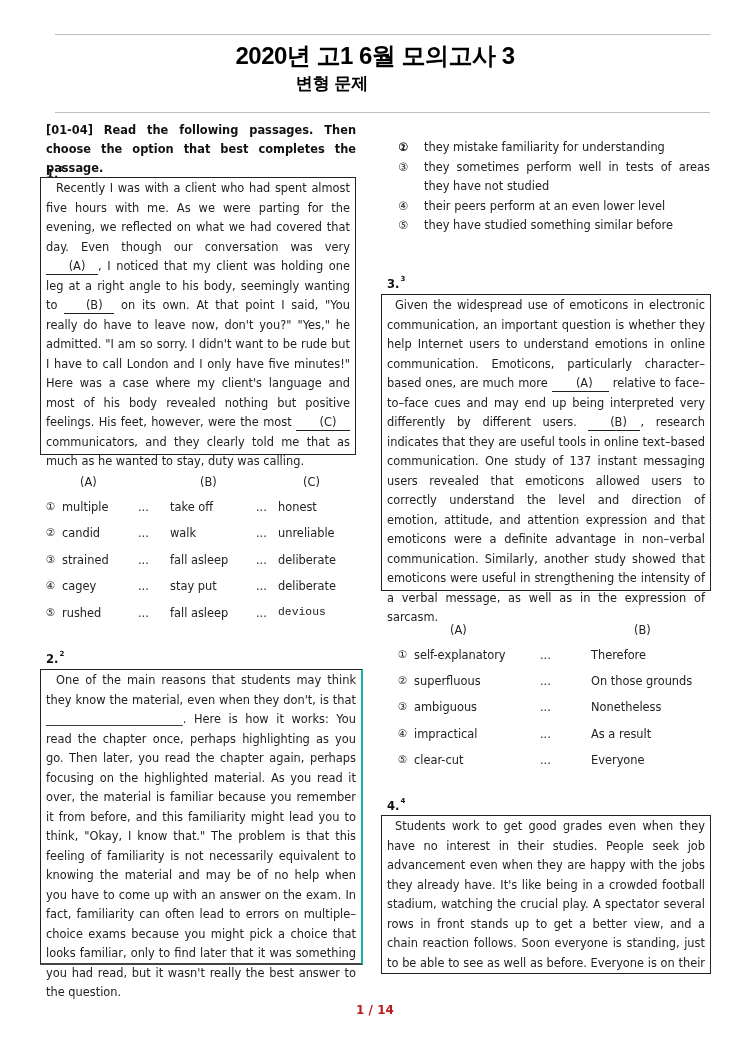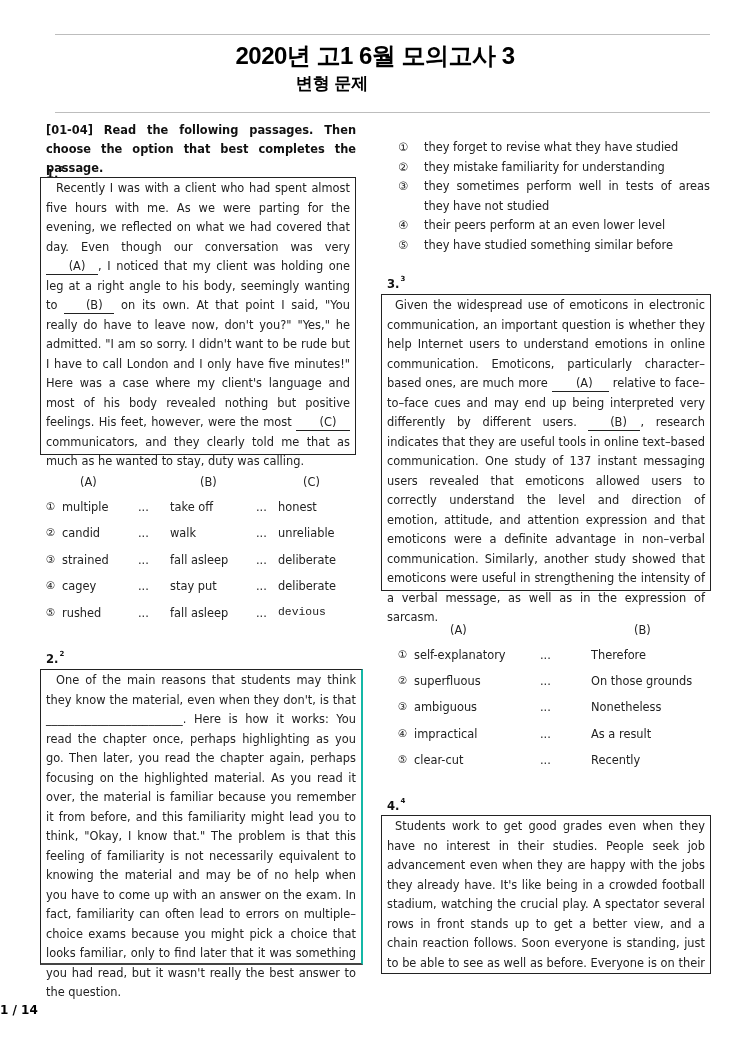--- a/index.html
+++ b/index.html
@@ -25,21 +25,21 @@
 
   .opt-head { position: absolute; font-size: 11.4px; color: #222; }
   .opt-row { position: absolute; font-size: 11.4px; color: #222; height: 18px; }
   .opt-row span { position: absolute; top: 0; white-space: nowrap; }
   .circ { font-size: 10.5px; }
 
   .list { position: absolute; left: 398px; top: 138px; width: 312px; font-size: 11.4px; line-height: 19.6px; color: #222; }
   .list .item { position: relative; padding-left: 26px; text-align: justify; }
   .list .item .n { position: absolute; left: 0; top: 0; }
 
-  .pagenum { position: absolute; top: 1003px; left: 0; width: 750px; font-weight: bold; font-size: 12px; color: #000000; }
+  .pagenum { position: absolute; top: 1003px; left: 0; width: 750px; text-align: center; font-weight: bold; font-size: 12px; color: #b91c1c; }
 </style>
 </head>
 <body>
 
 <div class="rule top"></div>
 <div class="title">2020년 고1 6월 모의고사 3</div>
 <div class="subtitle">변형 문제</div>
 <div class="rule bottom"></div>
 
 <div class="instr">[01-04] Read the following passages. Then choose the option that best completes the passage.</div>
@@ -103,21 +103,21 @@
   <span>2.</span><sup>2</sup>
 </div>
 
 <div class="passage shadow" style="left:40px; top:669px; width:323px; height:296px;">
   <p style="padding-top:1px;">
     <span>One of the main reasons that students may think they know the material, even when they don't, is that </span><span>________________________</span><span>. Here is how it works: You read the chapter once, perhaps highlighting as you go. Then later, you read the chapter again, perhaps focusing on the highlighted material. As you read it over, the material is familiar because you remember it from before, and this familiarity might lead you to think, "Okay, I know that." The problem is that this feeling of familiarity is not necessarily equivalent to knowing the material and may be of no help when you have to come up with an answer on the exam. In fact, familiarity can often lead to errors on multiple–choice exams because you might pick a choice that looks familiar, only to find later that it was something you had read, but it wasn't really the best answer to the question.</span>
   </p>
 </div>
 
 <div class="list">
-  <div class="item"><span class="n">①</span><span>they forget to revise what they have studied</span></div>
+  <div class="item"><span class="n">①</span></div>
   <div class="item"><span class="n">②</span><span>they mistake familiarity for understanding</span></div>
   <div class="item"><span class="n">③</span><span>they sometimes perform well in tests of areas they have not studied</span></div>
   <div class="item"><span class="n">④</span><span>their peers perform at an even lower level</span></div>
   <div class="item"><span class="n">⑤</span><span>they have studied something similar before</span></div>
 </div>
 
 <div class="qnum" style="left:387px; top:277px;">
   <span>3.</span><sup>3</sup>
 </div>
 
@@ -151,21 +151,21 @@
 <div class="opt-row" style="left:398px; top:727px; width:312px;">
   <span class="circ" style="left:0;">④</span>
   <span style="left:16px;">impractical</span>
   <span style="left:142px;">...</span>
   <span style="left:193px;">As a result</span>
 </div>
 <div class="opt-row" style="left:398px; top:753px; width:312px;">
   <span class="circ" style="left:0;">⑤</span>
   <span style="left:16px;">clear-cut</span>
   <span style="left:142px;">...</span>
-  <span style="left:193px;">Recently</span>
+  <span style="left:193px;">Everyone</span>
 </div>
 
 <div class="qnum" style="left:387px; top:799px;">
   <span>4.</span><sup>4</sup>
 </div>
 
 <div class="passage" style="left:381px; top:815px; width:330px; height:159px; overflow:hidden;">
   <p style="padding-top:1px; text-indent:8px;">Students work to get good grades even when they have no interest in their studies. People seek job advancement even when they are happy with the jobs they already have. It's like being in a crowded football stadium, watching the crucial play. A spectator several rows in front stands up to get a better view, and a chain reaction follows. Soon everyone is standing, just to be able to see as well as before. Everyone is on their feet rather than sitting, but no</p>
 </div>
 

